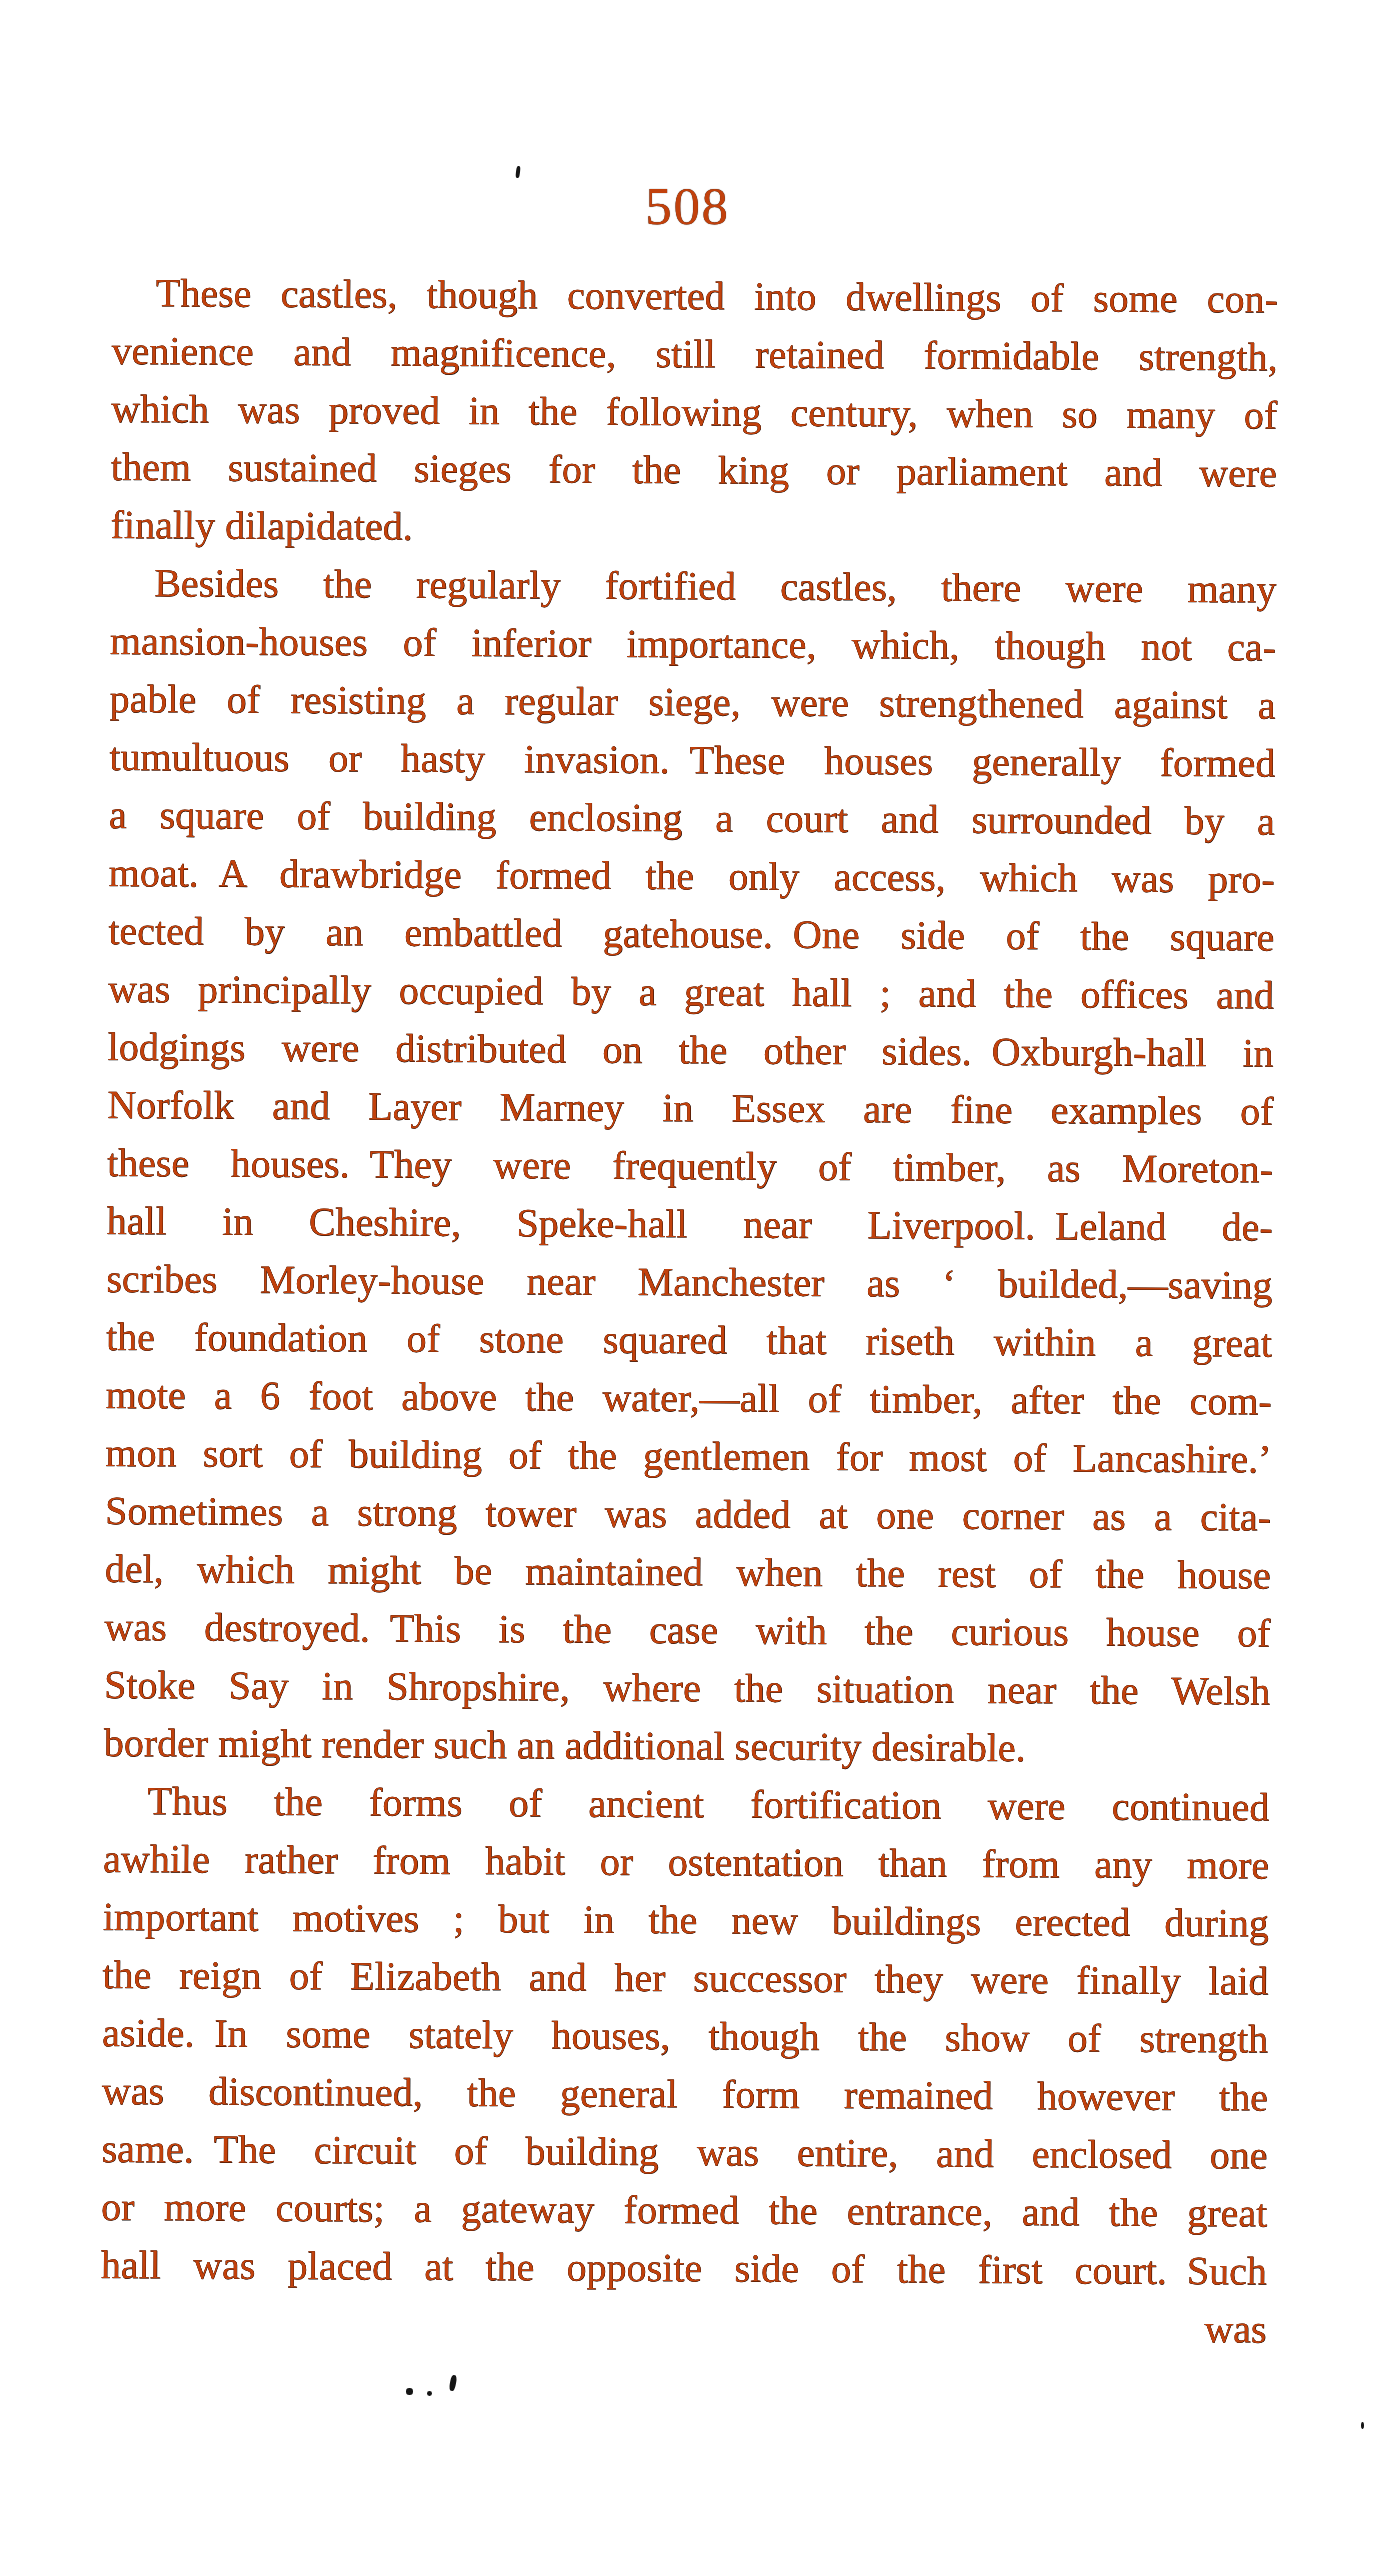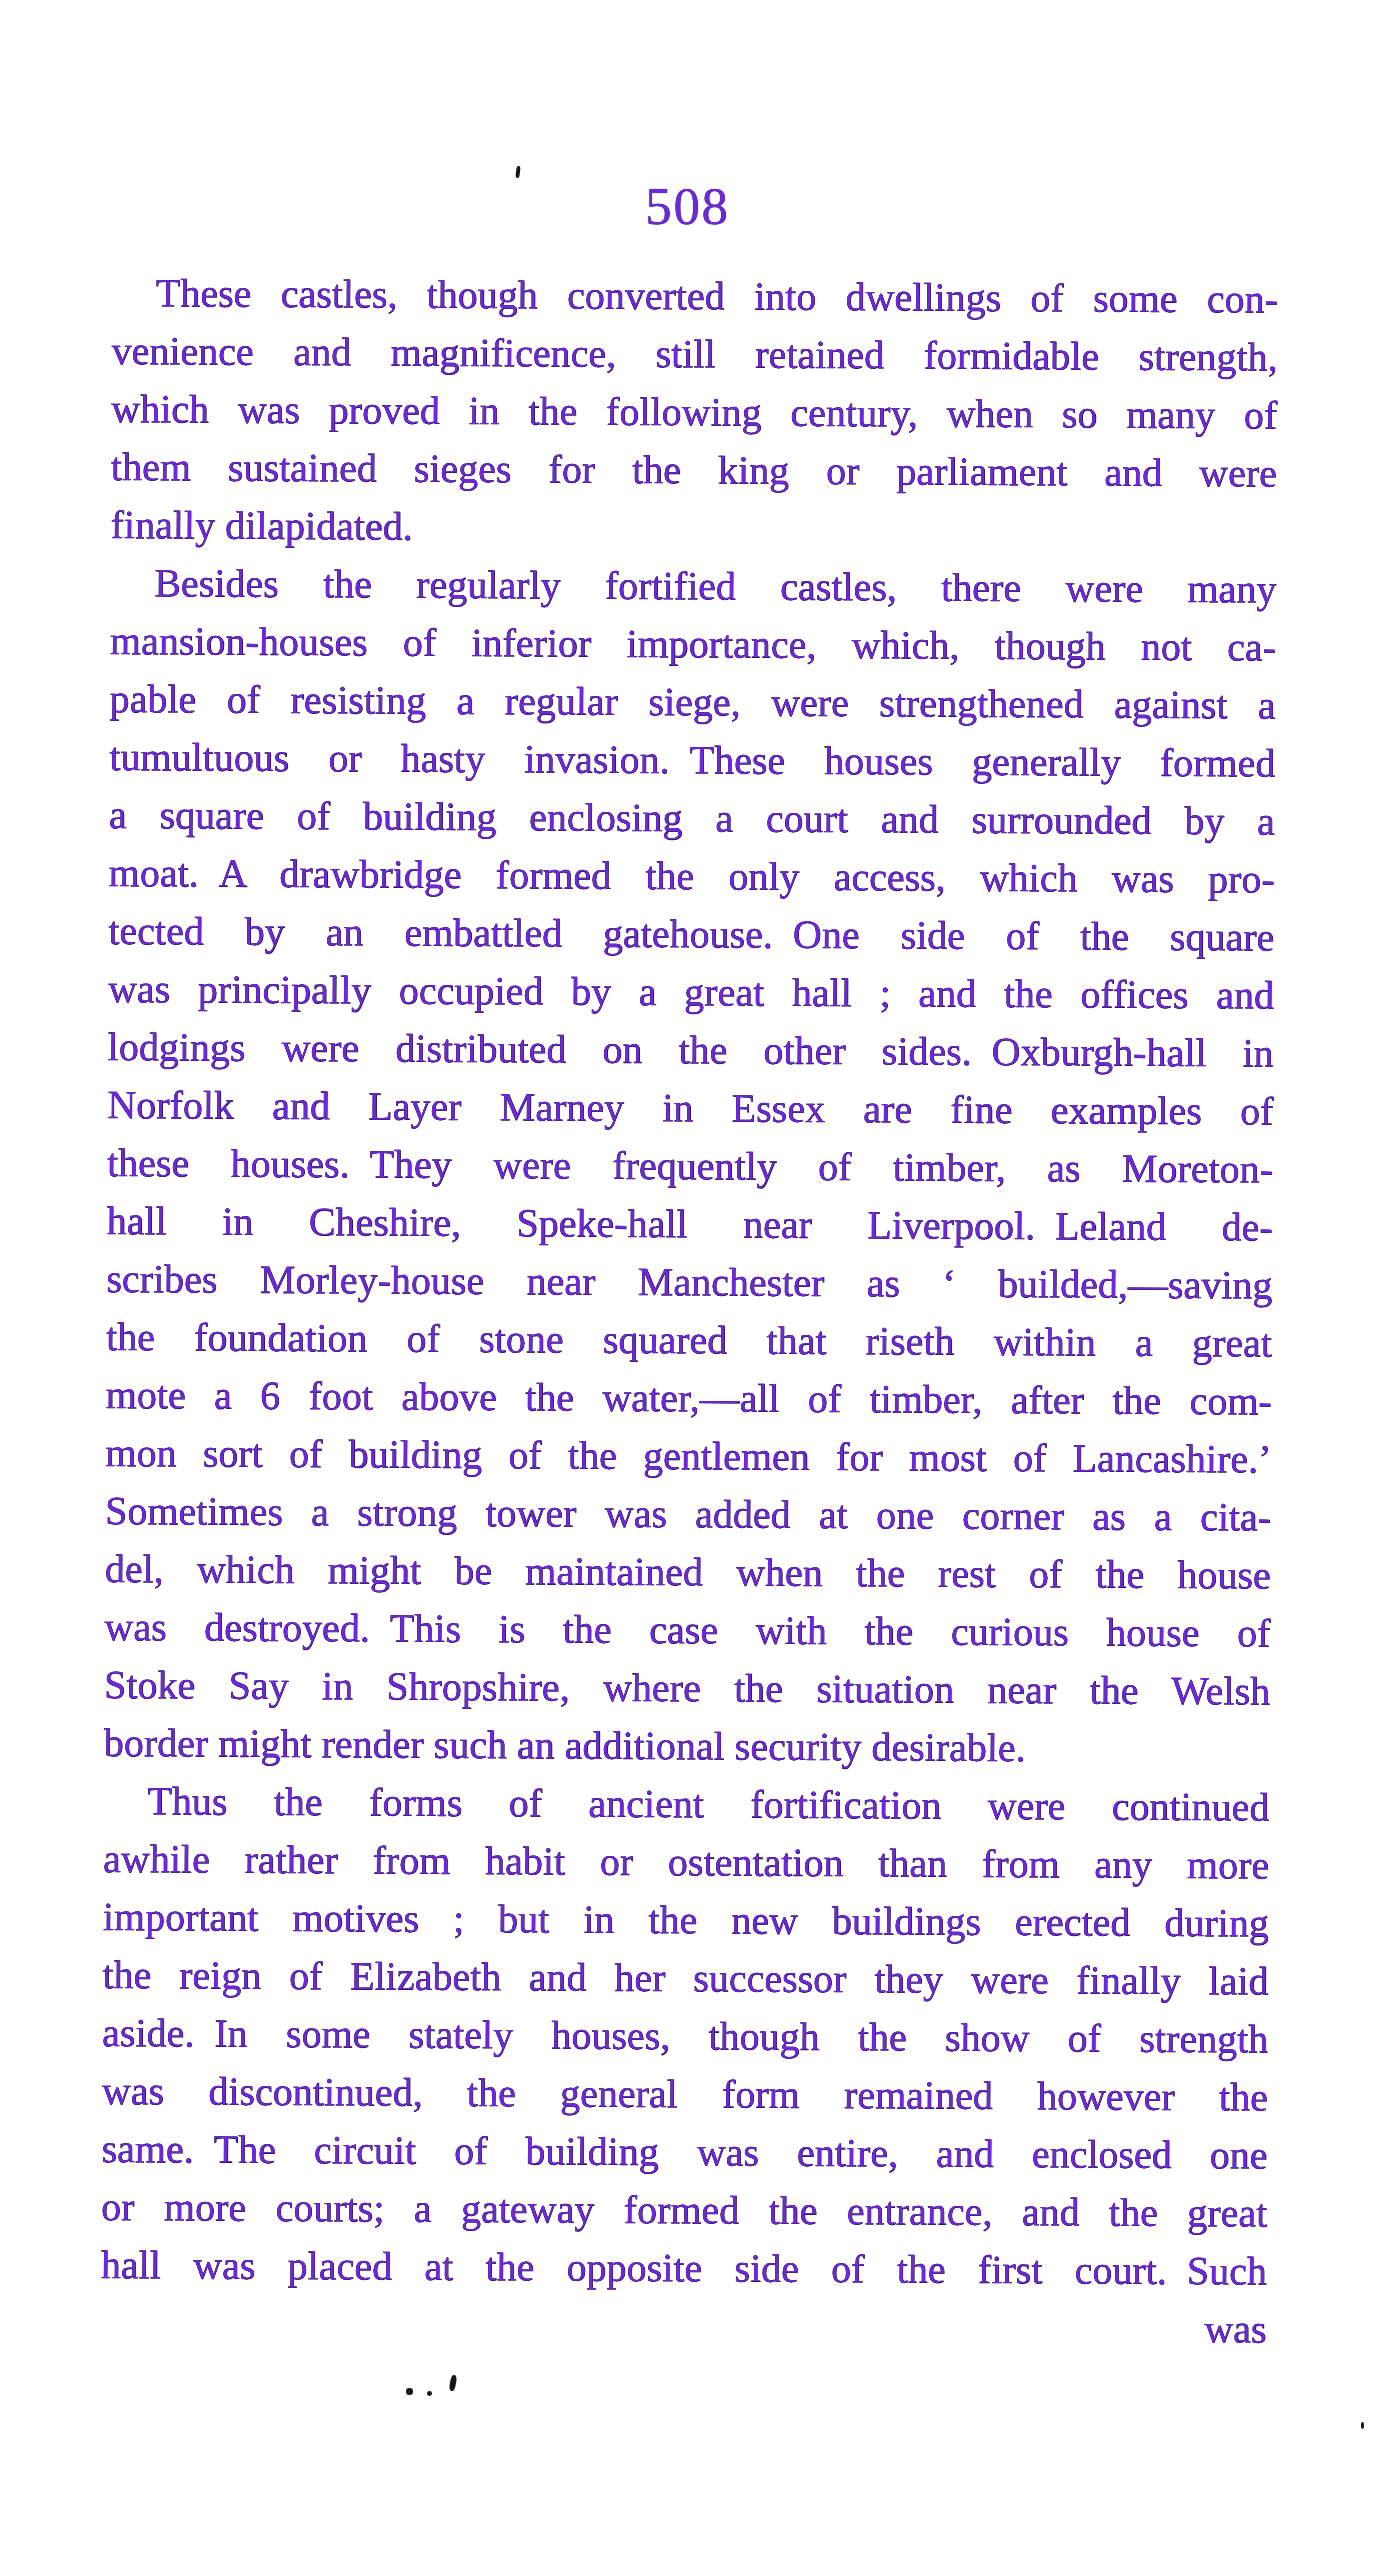--- a/index.html
+++ b/index.html
@@ -7,21 +7,21 @@
     padding: 0;
     background: #ffffff;
   }
   #page {
     position: relative;
     width: 1396px;
     height: 2576px;
     background: #ffffff;
     overflow: hidden;
     font-family: "Liberation Serif", "DejaVu Serif", serif;
-    color: #6d28d9;
+    color: #c2410c;
   }
   
   #page-number {
     position: absolute;
     left: 566px;
     top: 180px;
     width: 243px;
     text-align: center;
     font-size: 53px;
     line-height: 53px;

